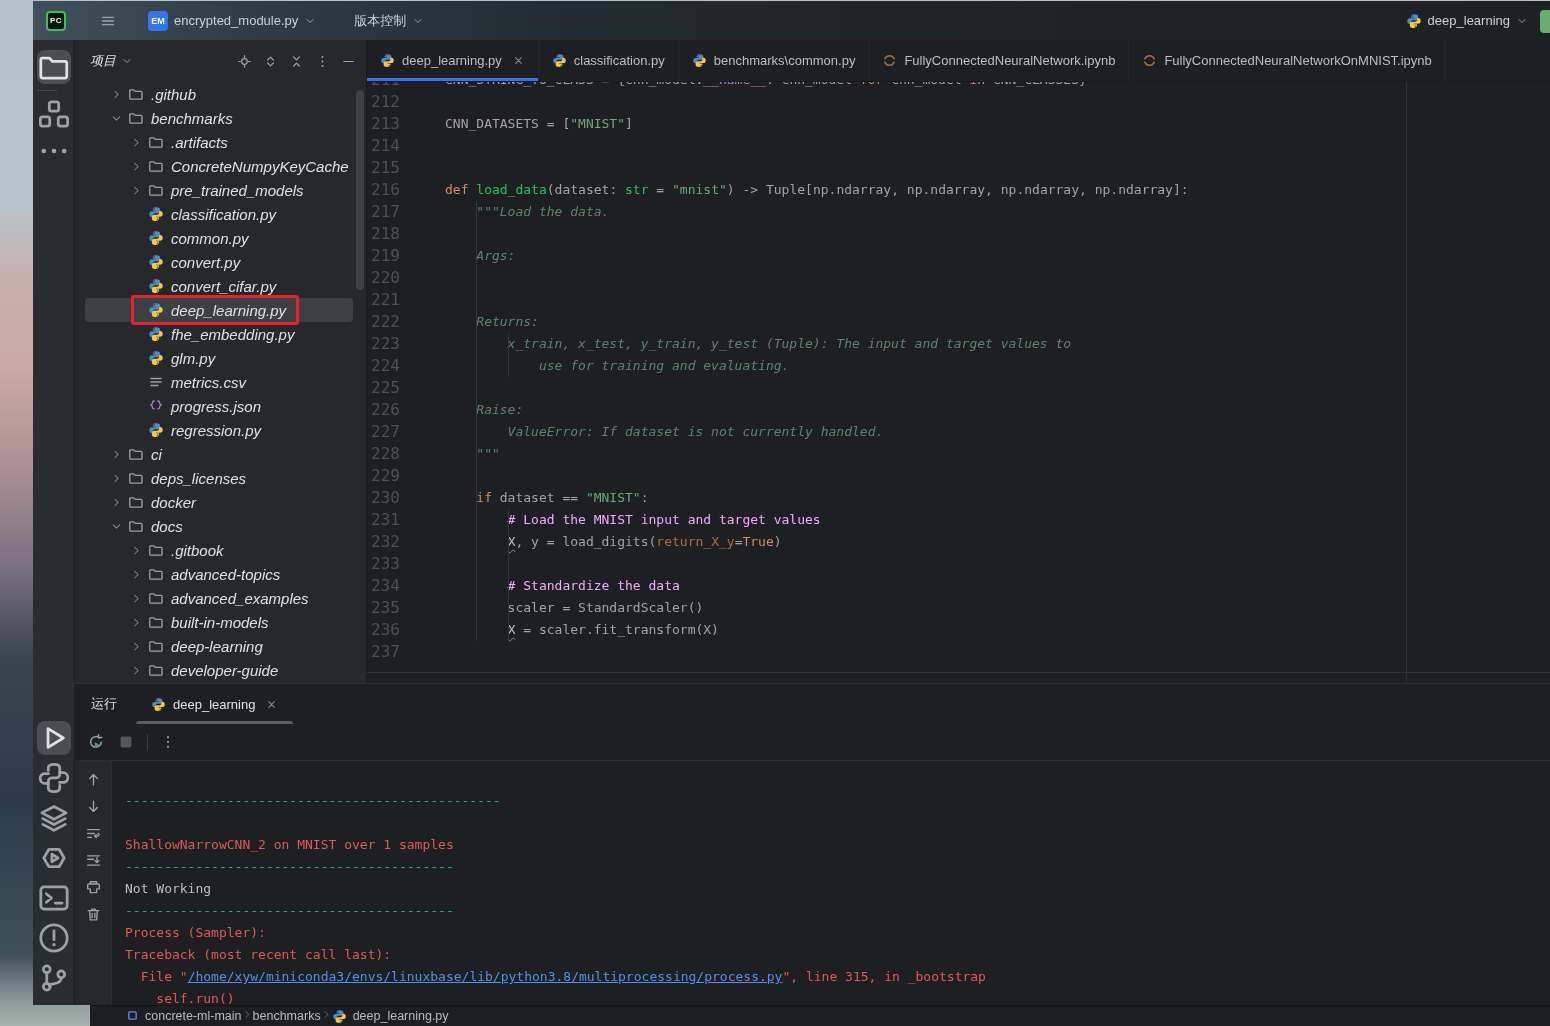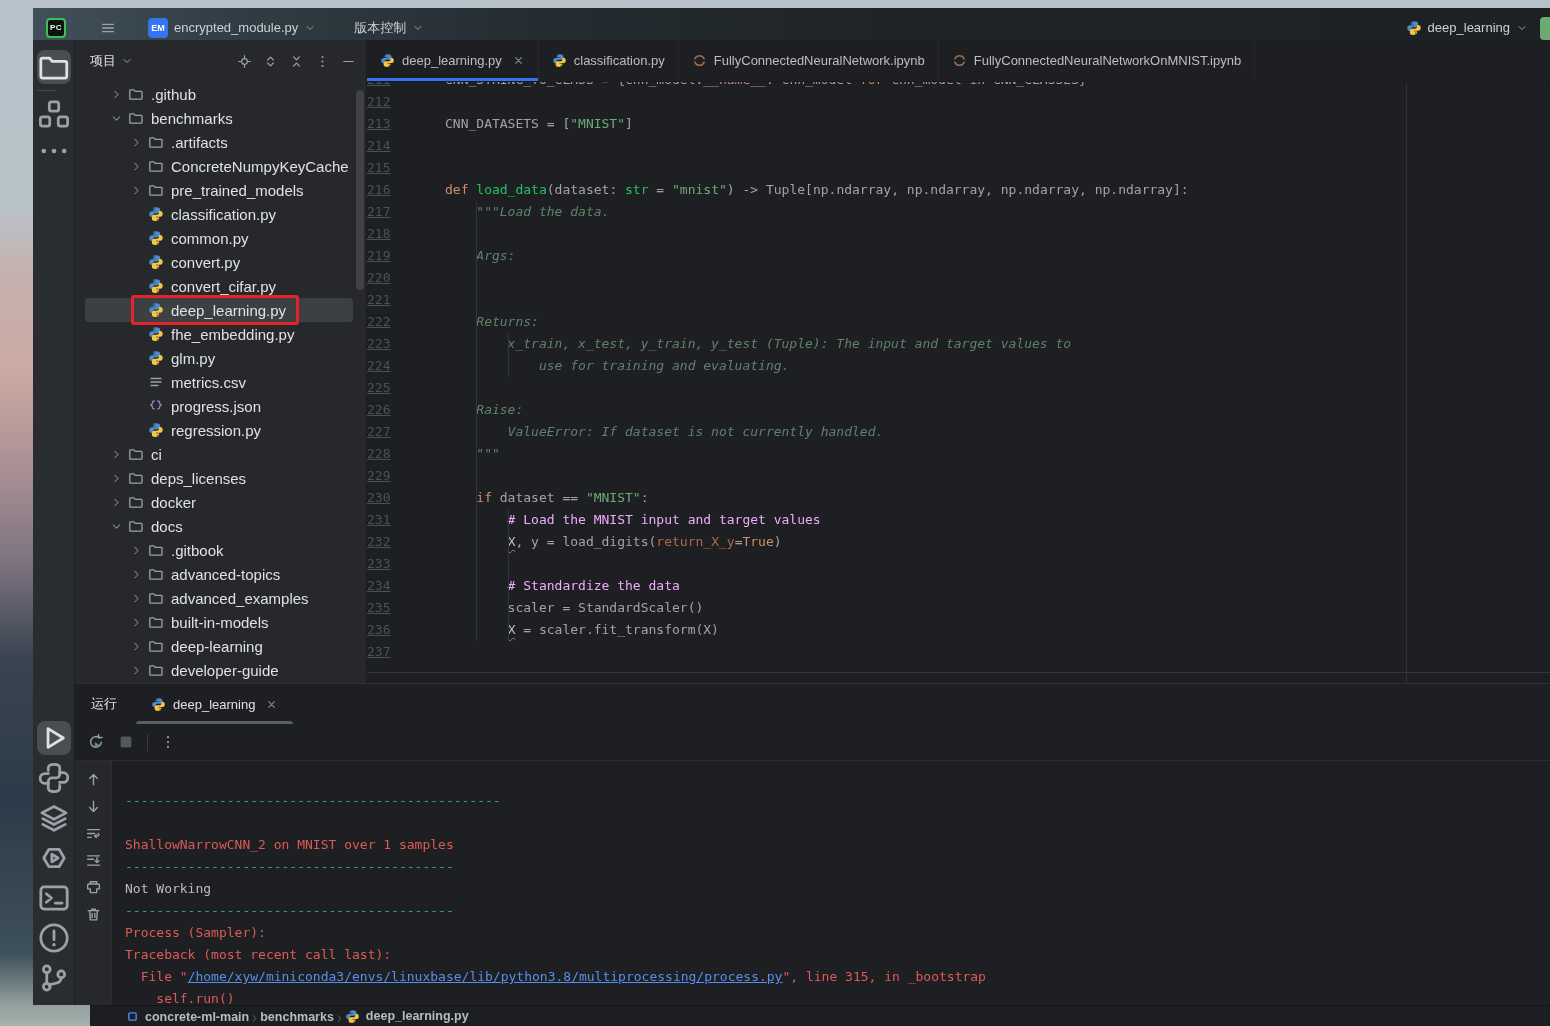--- a/index.html
+++ b/index.html
@@ -9,21 +9,21 @@
     font-family:"Liberation Sans", sans-serif;
     background:linear-gradient(180deg,
       #b7c1c9 0%, #b9c3ca 20%, #c6b0ad 27%, #cbaaa3 36%, #a98f94 46%,
       #7c7280 55%, #3a4450 64%, #2c3b49 78%, #3e505a 93%, #93a09f 98%, #a8b2ae 100%);
   }
   .abs { position:absolute; }
   .ic { display:inline-flex; align-items:center; justify-content:center; color:#9da0a8; }
   .ic svg { width:1em; height:1em; }
 
   
-  #titlebar { left:33px; top:8px; width:1517px; height:40px;
+  #titlebar { left:33px; top:1px; width:1517px; height:40px;
     background:linear-gradient(90deg,#40505a 0%,#303c43 14%,#242c31 34%,#1f2427 55%,#1e2124 100%);
     display:flex; align-items:center; color:#ced0d6; font-size:13px; border-bottom:1px solid #17191b;gap:13px; }
   #pc-logo { width:20px; height:20px; margin-left:13px; border:2px solid #3fbf56; border-radius:4px;
     background:#0e130f; color:#e9f6ec; font-size:8px; font-weight:bold;
     display:flex; align-items:center; justify-content:center; letter-spacing:.5px; }
   .tb-item { display:flex; align-items:center; gap:6px; }
   #em-badge { width:20px; height:20px; background:#3574f0; border-radius:4px; color:#fff;
     font-size:9px; font-weight:bold; display:flex; align-items:center; justify-content:center; }
   .chev { font-size:12px; color:#9da0a8; }
   #run-btn-sliver { right:0; top:9px; width:10px; height:23px; background:#6aab73; border-radius:4px 0 0 4px; }
@@ -31,21 +31,21 @@
   
   #toolstrip { left:33px; top:40px; width:42px; height:965px; background:#2a2d30;
     border-right:1px solid #1c1e20; display:flex; flex-direction:column; align-items:center; padding:7px 0; }
   .tool { width:34px; height:34px; border-radius:8px; display:flex; align-items:center;
     justify-content:center; font-size:20px; margin:3px 0; color:#9da0a8; }
   .tool.active { background:#4a4d51; color:#dfe1e5; }
   .ts-div { width:20px; height:1px; background:#43464a; margin:6px 0; }
   #ts-bottom { margin-top:auto; display:flex; flex-direction:column; align-items:center; }
 
   
-  #project { left:75px; top:40px; width:292px; height:643px; background:#26282b; border-right:1px solid #1a1c1e; }
+  #project { left:75px; top:40px; width:292px; height:643px; background:#26282b; border-right:1px solid #1a1c1e;font-style:italic; }
   #proj-head { height:42px; display:flex; align-items:center; padding:0 10px 0 15px; color:#dfe1e5; font-size:13px; }
   #proj-head .spacer { flex:1; }
   .ph-ic { font-size:15px; margin-left:11px; color:#9da0a8; }
   #tree { position:absolute; top:42px; left:0; right:0; bottom:0; overflow:hidden; font-size:15px; color:#dfe1e5; }
   .trow { height:24px; display:flex; align-items:center; position:relative; white-space:nowrap; }
   .trow .zcon { position:relative; display:flex; align-items:center; gap:4px; }
   .trow.sel::before { content:""; position:absolute; left:10px; right:13px; top:0; bottom:0;
     background:#3d4043; border-radius:4px; }
   .t-chev { width:16px; font-size:13px; color:#868a91; display:inline-flex; justify-content:center; }
   .t-ic { font-size:16px; }
@@ -60,21 +60,21 @@
   #tabbar { height:42px; display:flex; background:#1e1f22; border-bottom:1px solid #191a1c; }
   .tab { display:flex; align-items:center; gap:7px; padding:0 13px; color:#bcbec4; font-size:13px;
     position:relative; border-right:1px solid #26282b; white-space:nowrap; }
   .tab .t-ic { font-size:15px; }
   .tab.active::after { content:""; position:absolute; left:0; right:0; bottom:0; height:3px; background:#3574f0; }
   .tab-close { font-size:13px; color:#868a91; margin-left:3px; }
   #code { position:absolute; top:42px; left:0; right:0; bottom:11px; overflow:hidden;
     font-family:"DejaVu Sans Mono","Liberation Mono",monospace; font-size:13px; line-height:22px; }
   #code-inner { margin-top:-13px; }
   .cl { height:22px; display:flex; white-space:pre; }
-  .ln { width:33px; text-align:left; color:#4b5059; flex:none; font-size:13px; line-height:22px;text-decoration:underline; }
+  .ln { width:33px; text-align:right; color:#4b5059; flex:none; font-size:16px; line-height:22px; }
   .ct { margin-left:45px; }
   .tk-d   { color:#a3a3a3; }
   .tk-kw  { color:#cf8e6d; }
   .tk-fn  { color:#22c55e; }
   .tk-s   { color:#6aab73; }
   .tk-doc { color:#5f826b; font-style:italic; }
   .tk-c   { color:#f0abfc; }
   .tk-dun { color:#c77dbb; }
   .tk-par { color:#b3664a; }
   .tk-wx  { color:#bcbec4; text-decoration:underline wavy #8a8f48; text-decoration-thickness:1px; text-underline-offset:3px; }
@@ -655,20 +655,32 @@
       <div class="tab ">
      <span class="t-ic ic">
           <svg viewBox="0 0 16 16">
             <path fill="#4e8cc9" d="M7.95 1.3c-2.1 0-3 .9-3 2.1v1.3h3.1v.6H3.8c-1.5 0-2.5 1.1-2.5 2.8 0 1.8 1 2.9 2.3 2.9h1.3V9.4c0-1.3 1.1-2.2 2.3-2.2h3c1 0 1.9-.8 1.9-1.9V3.4c0-1.3-1.5-2.1-4.15-2.1z"></path>
             <path fill="#f5c644" d="M8.05 14.7c2.1 0 3-.9 3-2.1v-1.3h-3.1v-.6h4.25c1.5 0 2.5-1.1 2.5-2.8 0-1.8-1-2.9-2.3-2.9h-1.3v1.6c0 1.3-1.1 2.2-2.3 2.2h-3c-1 0-1.9.8-1.9 1.9v2.2c0 1.3 1.5 2.1 4.15 2.1z"></path>
             <circle cx="6.2" cy="2.9" r=".62" fill="#17191b"></circle>
             <circle cx="9.8" cy="13.1" r=".62" fill="#17191b"></circle>
           </svg>
         </span>
      <span>classification.py</span>
+
+   </div>
+      <div class="tab ">
+     <span class="t-ic ic">
+          <svg viewBox="0 0 16 16">
+            <path fill="#4e8cc9" d="M7.95 1.3c-2.1 0-3 .9-3 2.1v1.3h3.1v.6H3.8c-1.5 0-2.5 1.1-2.5 2.8 0 1.8 1 2.9 2.3 2.9h1.3V9.4c0-1.3 1.1-2.2 2.3-2.2h3c1 0 1.9-.8 1.9-1.9V3.4c0-1.3-1.5-2.1-4.15-2.1z"></path>
+            <path fill="#f5c644" d="M8.05 14.7c2.1 0 3-.9 3-2.1v-1.3h-3.1v-.6h4.25c1.5 0 2.5-1.1 2.5-2.8 0-1.8-1-2.9-2.3-2.9h-1.3v1.6c0 1.3-1.1 2.2-2.3 2.2h-3c-1 0-1.9.8-1.9 1.9v2.2c0 1.3 1.5 2.1 4.15 2.1z"></path>
+            <circle cx="6.2" cy="2.9" r=".62" fill="#17191b"></circle>
+            <circle cx="9.8" cy="13.1" r=".62" fill="#17191b"></circle>
+          </svg>
+        </span>
+     <span>benchmarks\common.py</span>
 
    </div>
       <div class="tab ">
      <span class="t-ic ic">
           <svg viewBox="0 0 16 16" fill="none" stroke="#9c6a4e" stroke-width="1.6" stroke-linecap="round">
             <path d="M3 9.7a5.4 5.4 0 0 0 10 0"></path>
             <path d="M13 6.3a5.4 5.4 0 0 0-10 0"></path>
           </svg>
         </span>
      <span>FullyConnectedNeuralNetwork.ipynb</span>
@@ -800,21 +812,21 @@
           <svg viewBox="0 0 16 16" fill="none" stroke="currentColor" stroke-width="1.3" stroke-linecap="round" stroke-linejoin="round">
             <path d="M3 4.4h10M6.3 4.4V2.9h3.4v1.5M4.4 4.4l.6 8.7h6l.6-8.7M6.7 6.9v3.9M9.3 6.9v3.9"></path>
           </svg>
         </span>
       </div>
     <div id="console"><div>&nbsp;</div><div><span class="co-cyan">------------------------------------------------</span></div><div>&nbsp;</div><div><span class="co-red">ShallowNarrowCNN_2 on MNIST over 1 samples</span></div><div><span class="co-cyan">------------------------------------------</span></div><div><span class="co-def">Not Working</span></div><div><span class="co-cyan">------------------------------------------</span></div><div><span class="co-red">Process (Sampler):</span></div><div><span class="co-red">Traceback (most recent call last):</span></div><div><span class="co-red">  File "</span><span class="co-link">/home/xyw/miniconda3/envs/linuxbase/lib/python3.8/multiprocessing/process.py</span><span class="co-red">", line 315, in _bootstrap</span></div><div><span class="co-red">    self.run()</span></div></div>
   </div>
 </section>
 
 <footer id="statusbar" class="abs">
-  <span id="crumbs" style="display:flex;align-items:flex-end;font-weight:bold;">
+  <span id="crumbs" style="display:flex;align-items:flex-start;">
    <span class="crumb">
      <span class="ic" style="font-size:13px;">
           <svg viewBox="0 0 16 16" fill="none" stroke="#548af7" stroke-width="1.7">
             <rect x="3.5" y="3.5" width="9" height="9" rx="1"></rect>
           </svg>
         </span>
      <span>concrete-ml-main</span>
    </span>
       <span class="crumb-sep ic">
         <svg viewBox="0 0 16 16" fill="none" stroke="currentColor" stroke-width="1.3" stroke-linecap="round" stroke-linejoin="round">

